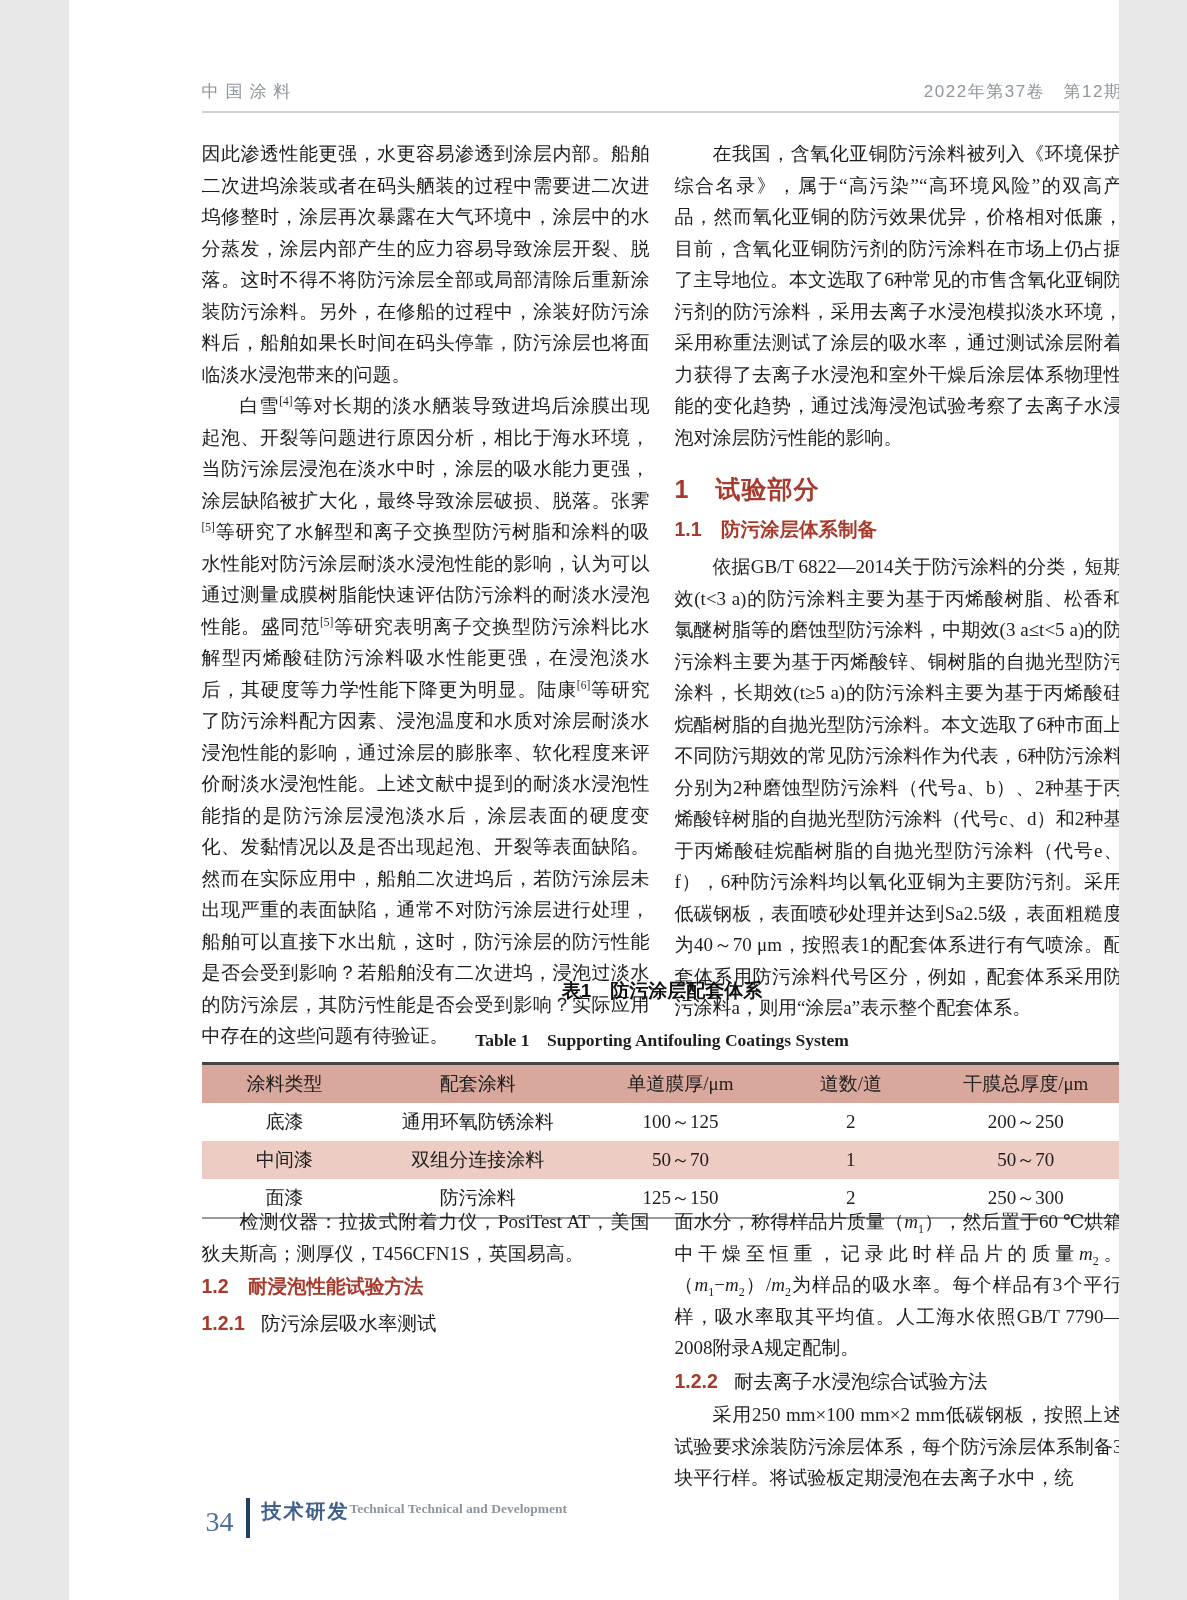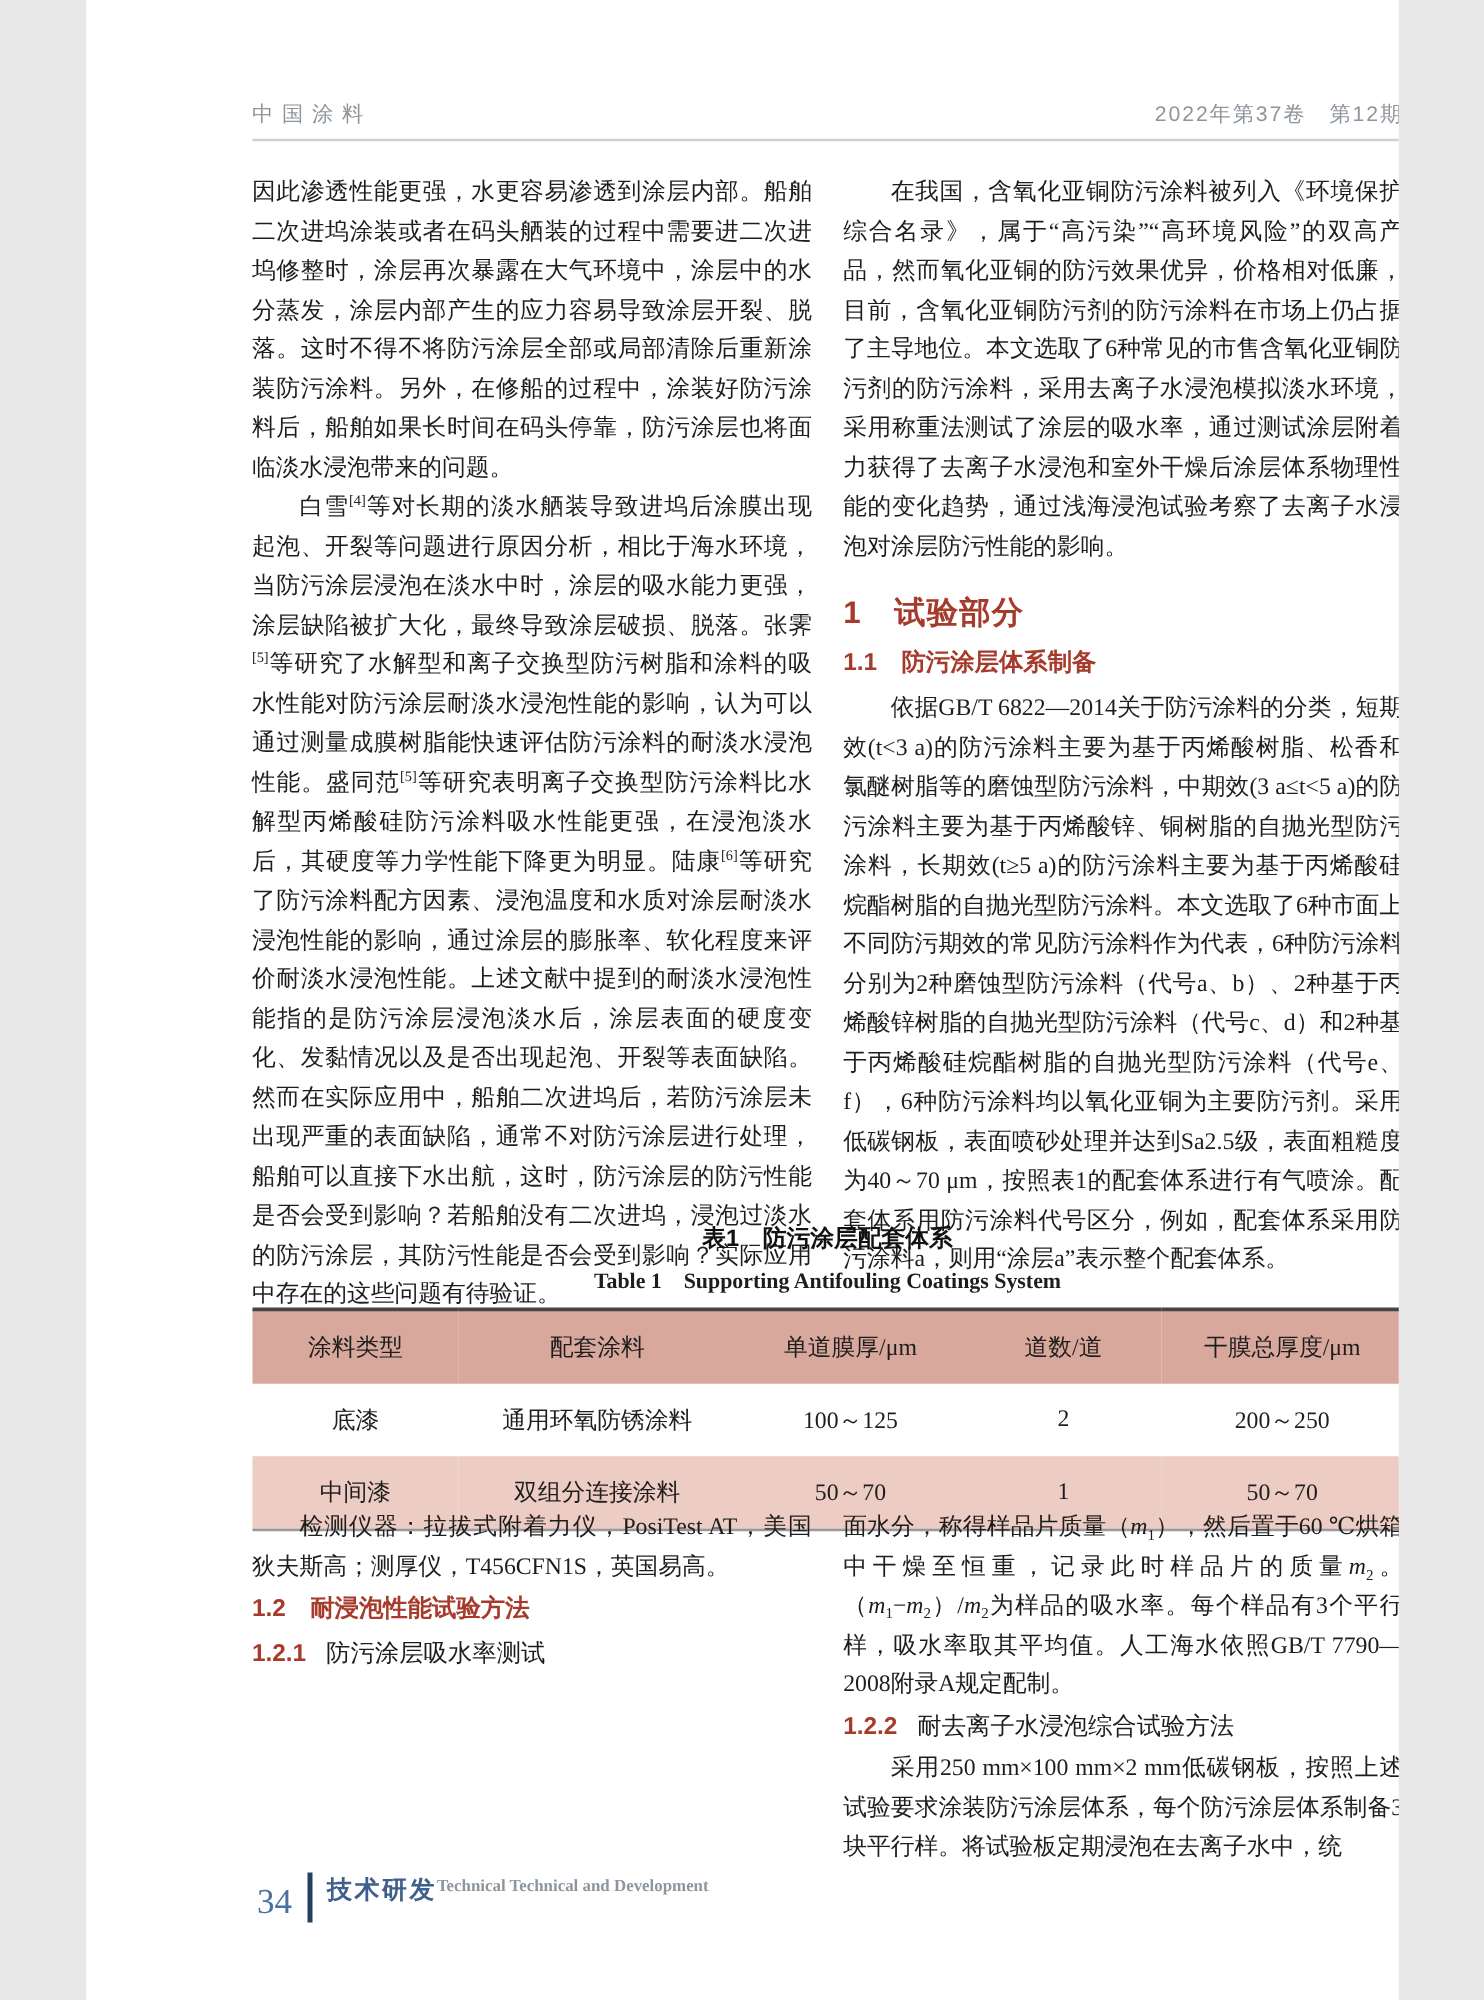--- a/index.html
+++ b/index.html
@@ -43,27 +43,27 @@
     font-family:"Liberation Sans","DejaVu Sans",sans-serif; font-weight:bold;
     color:var(--accent-red,#a63b2c); margin-right:16px;
   }
 
   
   .tblwrap { position:absolute; top:978px; left:133px; width:921px; }
   .tbl-title-cn {
     text-align:center; font-family:"Liberation Sans","DejaVu Sans",sans-serif;
     font-weight:bold; font-size:19px; color:#111;
   }
-  .tbl-title-en { text-align:center; font-weight:bold; font-size:17.5px; margin-top:8px; }
+  .tbl-title-en { text-align:center; font-weight:bold; font-size:17.5px; margin-top:24px; }
   table.coatings {
     width:100%; border-collapse:collapse; margin-top:10px;
     border-top:3px solid #454545; border-bottom:2px solid #9a9a9a;
   }
   .coatings th, .coatings td {
-    text-align:center; font-size:19px; font-weight:normal; padding:16px 4px;
+    text-align:center; font-size:19px; font-weight:normal; padding:6px 4px;
   }
   .coatings thead tr { background:var(--table-header-bg,#d9a89d); }
   .coatings tbody tr.stripe { background:var(--table-stripe-bg,#ecccc3);margin-left:36px; }
 
   
   .ftr { position:absolute; left:137px; top:1498px; display:flex; align-items:stretch; gap:12px; }
   .pnum { align-self:center; font-size:28px; color:var(--footer-blue,#4c6f9d); padding-top:8px; }
   .fbar { width:4px; background:#24405f; }
   .flabels { display:flex; flex-direction:row; justify-content:center; }
   .fcn {
@@ -124,20 +124,27 @@
           <td>2</td>
           <td>200～250</td>
         </tr>
         <tr class="stripe">
           <td>中间漆</td>
           <td>双组分连接涂料</td>
           <td>50～70</td>
           <td>1</td>
           <td>50～70</td>
         </tr>
+        <tr>
+          <td>面漆</td>
+          <td>防污涂料</td>
+          <td>125～150</td>
+          <td>2</td>
+          <td>250～300</td>
+        </tr>
       </tbody>
     </table>
   </section>
 
   <section class="cols cols-bottom">
     <div class="col">
       <p class="body-p indent">检测仪器：拉拔式附着力仪，PosiTest AT，美国狄夫斯高；测厚仪，T456CFN1S，英国易高。</p>
       <h2 class="sec2">1.2　耐浸泡性能试验方法</h2>
       <p class="sec3">
         <span class="num">1.2.1</span><span>防污涂层吸水率测试</span>

